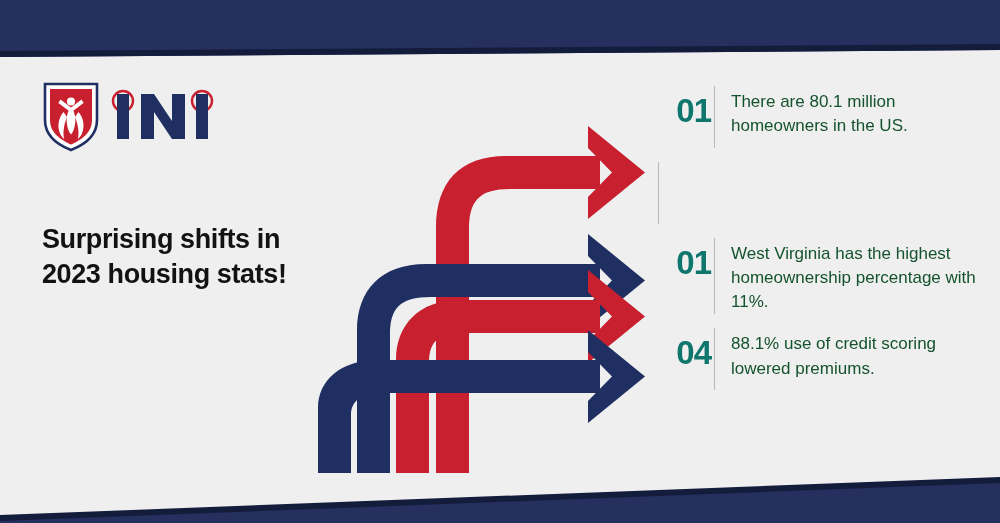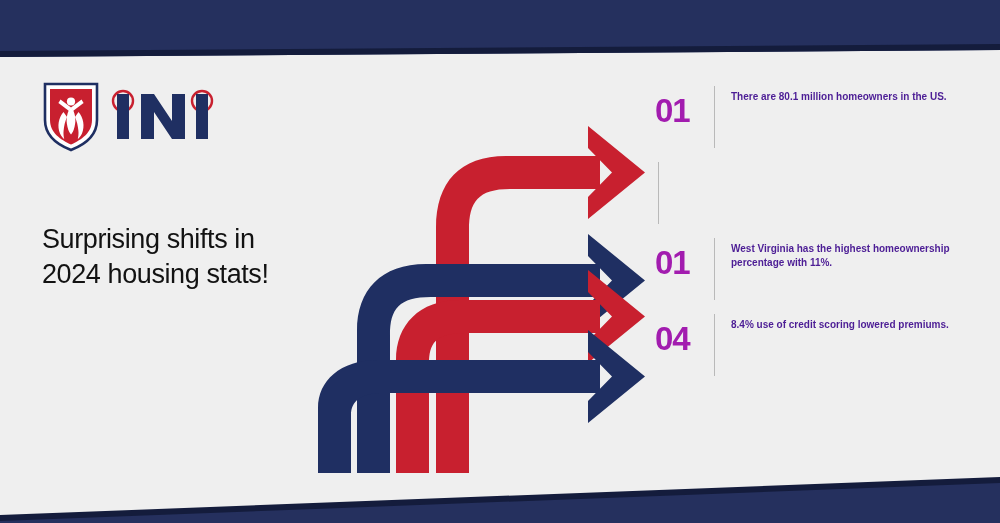--- a/index.html
+++ b/index.html
@@ -30,21 +30,21 @@
   }
   .logo-shield{width:58px;height:72px;display:block;}
   .logo-word{display:block;}
 
   
   .headline{
     position:absolute;left:42px;top:222px;
     width:330px;
     font-size:27px;
     line-height:1.30;
-    font-weight:normal;
+    font-weight:bold;
     letter-spacing:-0.4px;
     color:#121212;
     z-index:4;
   }
   .headline .ln{display:block;}
 
   
   .arrows{
     position:absolute;left:300px;top:78px;
     width:360px;height:400px;
@@ -60,40 +60,39 @@
   .stat-row{
     display:flex;align-items:flex-start;
     margin-bottom:14px;
     min-height:62px;
   }
   .stat-num{
     width:56px;
     flex:0 0 56px;
     font-size:33px;
     font-weight:bold;
-    color:#a21caf;
+    color:#0f766e;
     letter-spacing:-1px;
     line-height:1;
     padding-top:8px;
-    text-align:left;
+    text-align:right;
   }
   .stat-div{
     flex:0 0 1px;
     width:1px;
     align-self:stretch;
     background:#b9b9b9;
     margin:0 16px 0 3px;
   }
   .stat-text{
     flex:1 1 auto;
-    font-size:10px;
+    font-size:17px;
     line-height:1.42;
-    color:#4c1d95;
+    color:#14532d;
     padding-top:4px;
-    font-weight:bold;
   }
 </style>
 </head>
 <body>
 
 <div id="stage">
 
   <svg class="band-top" viewBox="0 0 1000 60" preserveAspectRatio="none">
     <polygon points="0,0 1000,0 1000,50 0,57" fill="#25305e"></polygon>
     <polygon points="0,51 1000,44 1000,50 0,57" fill="#141c3c"></polygon>
@@ -136,21 +135,21 @@
       <rect x="7" y="9" width="12" height="45" fill="#1f2f62"></rect>
 
       <path d="M31 54 V9 H44 L62 36 V9 H75 V54 H62 L44 27 V54 Z" fill="#1f2f62"></path>
 
       <rect x="86" y="9" width="12" height="45" fill="#1f2f62"></rect>
     </svg>
   </div>
 
   <div class="headline">
     <span class="ln">Surprising shifts in</span>
-    <span class="ln">2024 housing stats!</span>
+    <span class="ln">2023 housing stats!</span>
   </div>
 
   <svg class="arrows" viewBox="0 0 360 400" preserveAspectRatio="none">
 
     <g>
       <path d="M136 395
                L136 150
                C136 104 160 78 206 78
                L300 78
                L300 111
@@ -211,18 +210,18 @@
 
     <div class="stat-row">
       <div class="stat-num">01</div>
       <div class="stat-div"></div>
       <div class="stat-text">West Virginia has the highest homeownership percentage with 11%.</div>
     </div>
 
     <div class="stat-row">
       <div class="stat-num">04</div>
       <div class="stat-div"></div>
-      <div class="stat-text">8.4% use of credit scoring lowered premiums.</div>
+      <div class="stat-text">88.1% use of credit scoring lowered premiums.</div>
     </div>
 
   </div>
 
 </div>
 
 </body></html>

